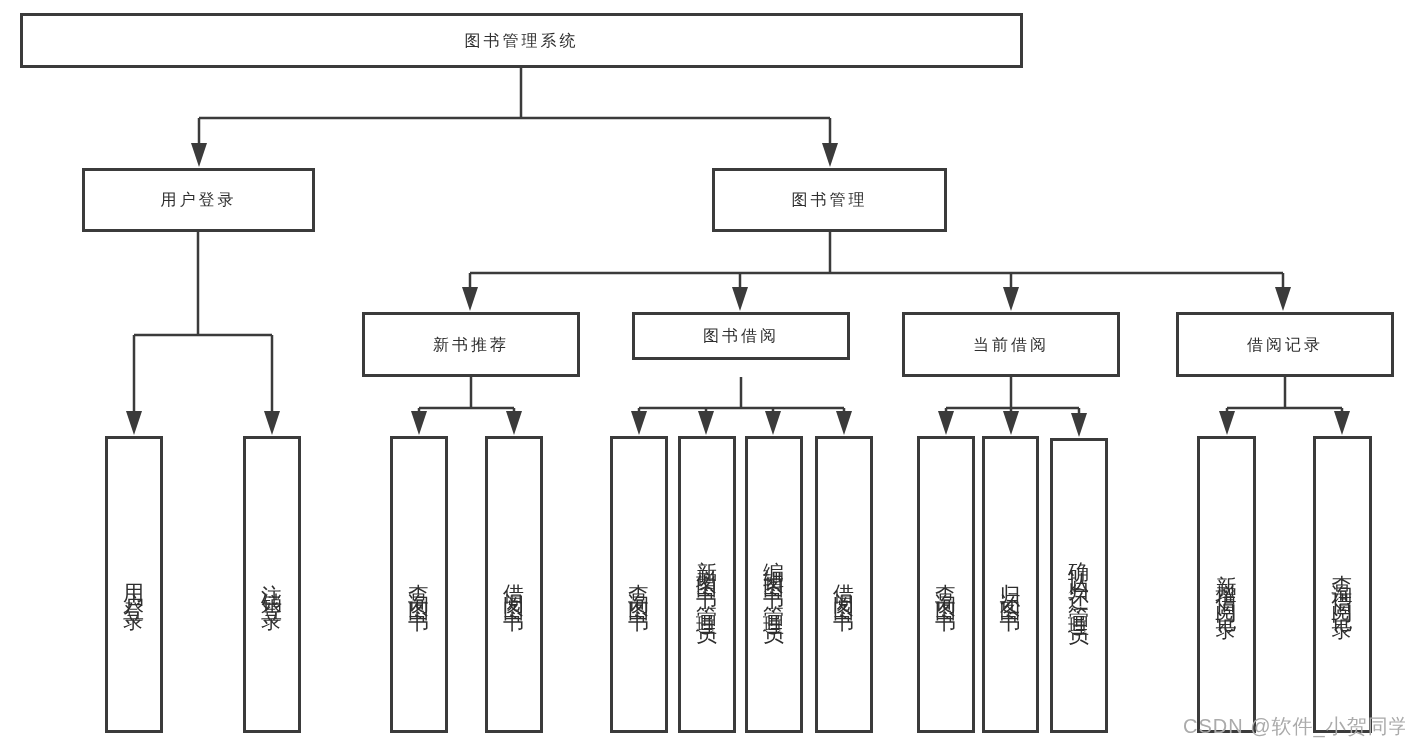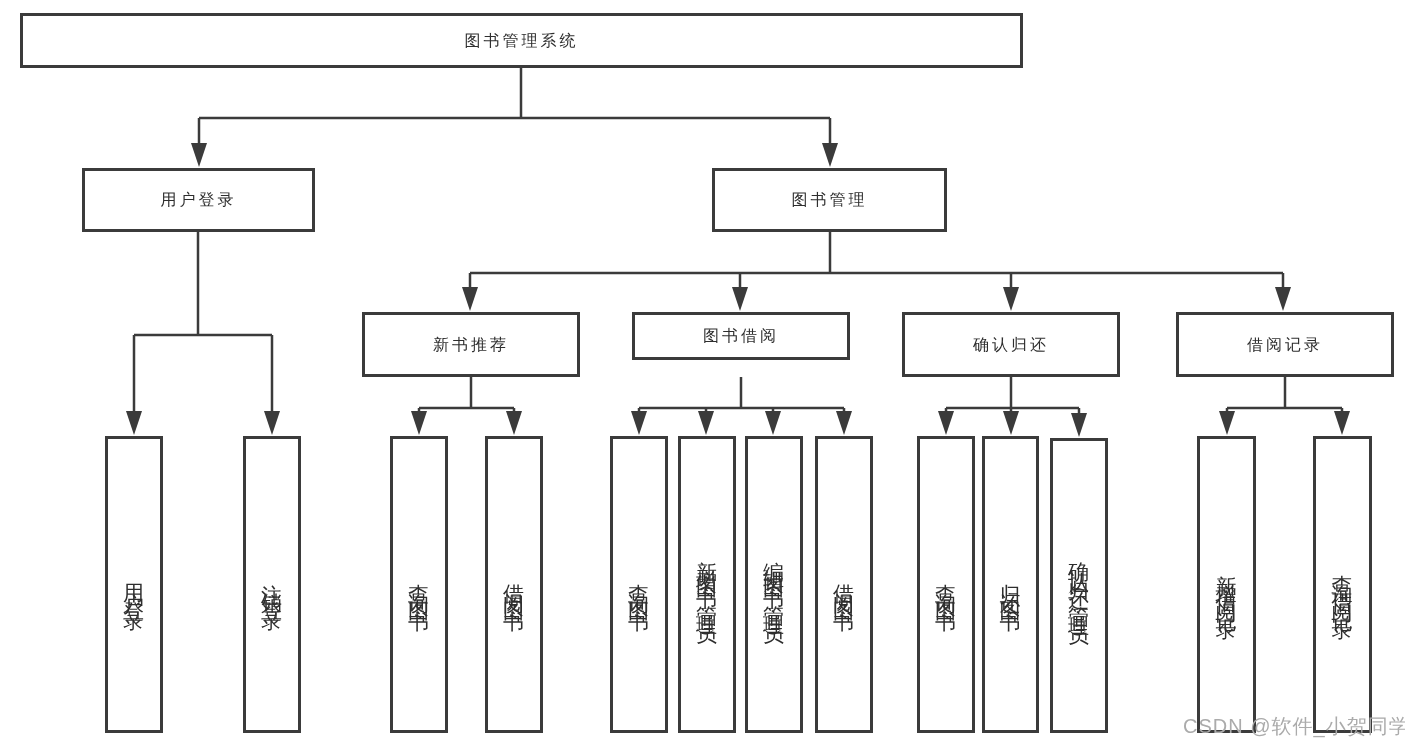--- a/index.html
+++ b/index.html
@@ -137,21 +137,21 @@
     <span class="lbl">图书管理</span>
   </div>
 
   <div class="node h" style="left:362px;top:312px;width:218px;height:65px">
     <span class="lbl">新书推荐</span>
   </div>
   <div class="node h" style="left:632px;top:312px;width:218px;height:48px">
     <span class="lbl">图书借阅</span>
   </div>
   <div class="node h" style="left:902px;top:312px;width:218px;height:65px">
-    <span class="lbl">确认归还</span>
+    <span class="lbl">当前借阅</span>
   </div>
   <div class="node h" style="left:1176px;top:312px;width:218px;height:65px">
     <span class="lbl">借阅记录</span>
   </div>
 
   <div class="node v" style="left:105px;top:436px;width:58px;height:297px">
     <span class="lbl">用户登录</span>
   </div>
   <div class="node v" style="left:243px;top:436px;width:58px;height:297px">
     <span class="lbl">注销登录</span>

